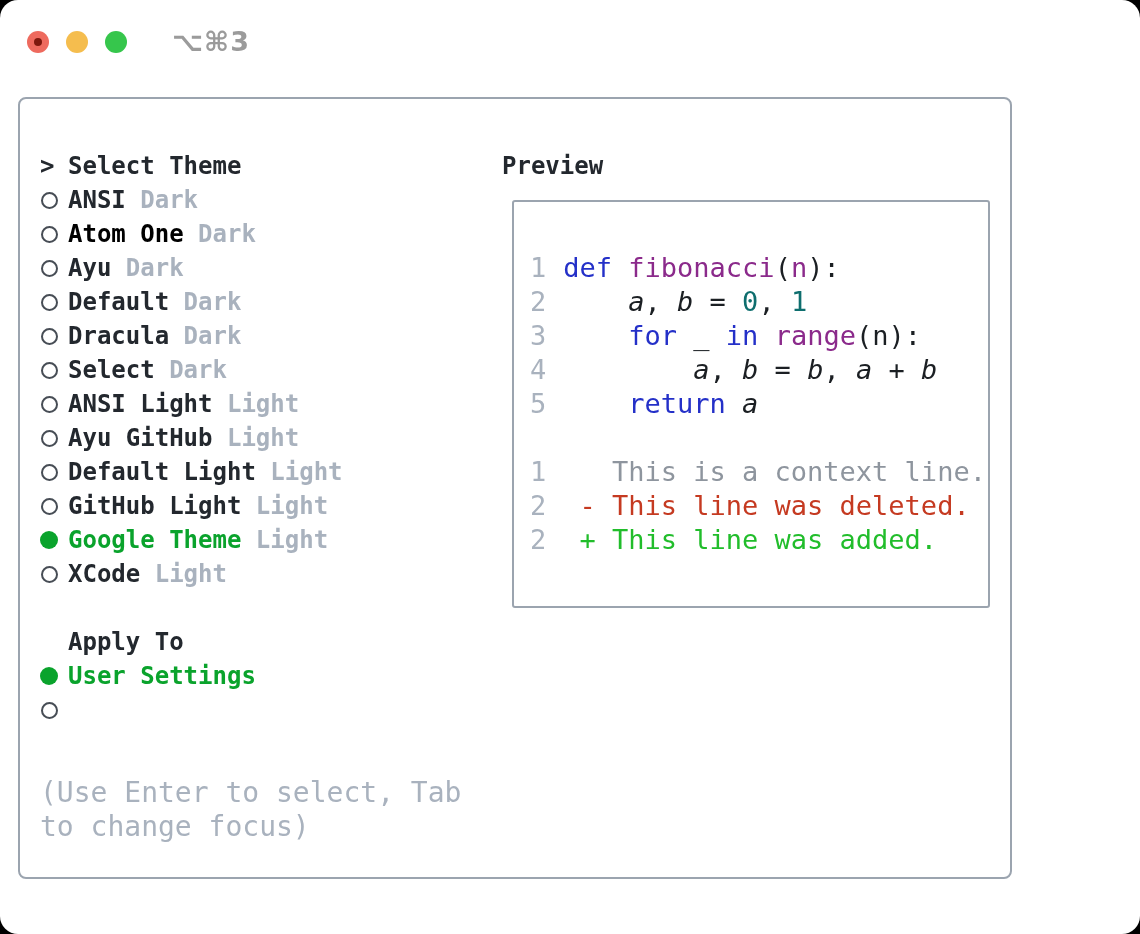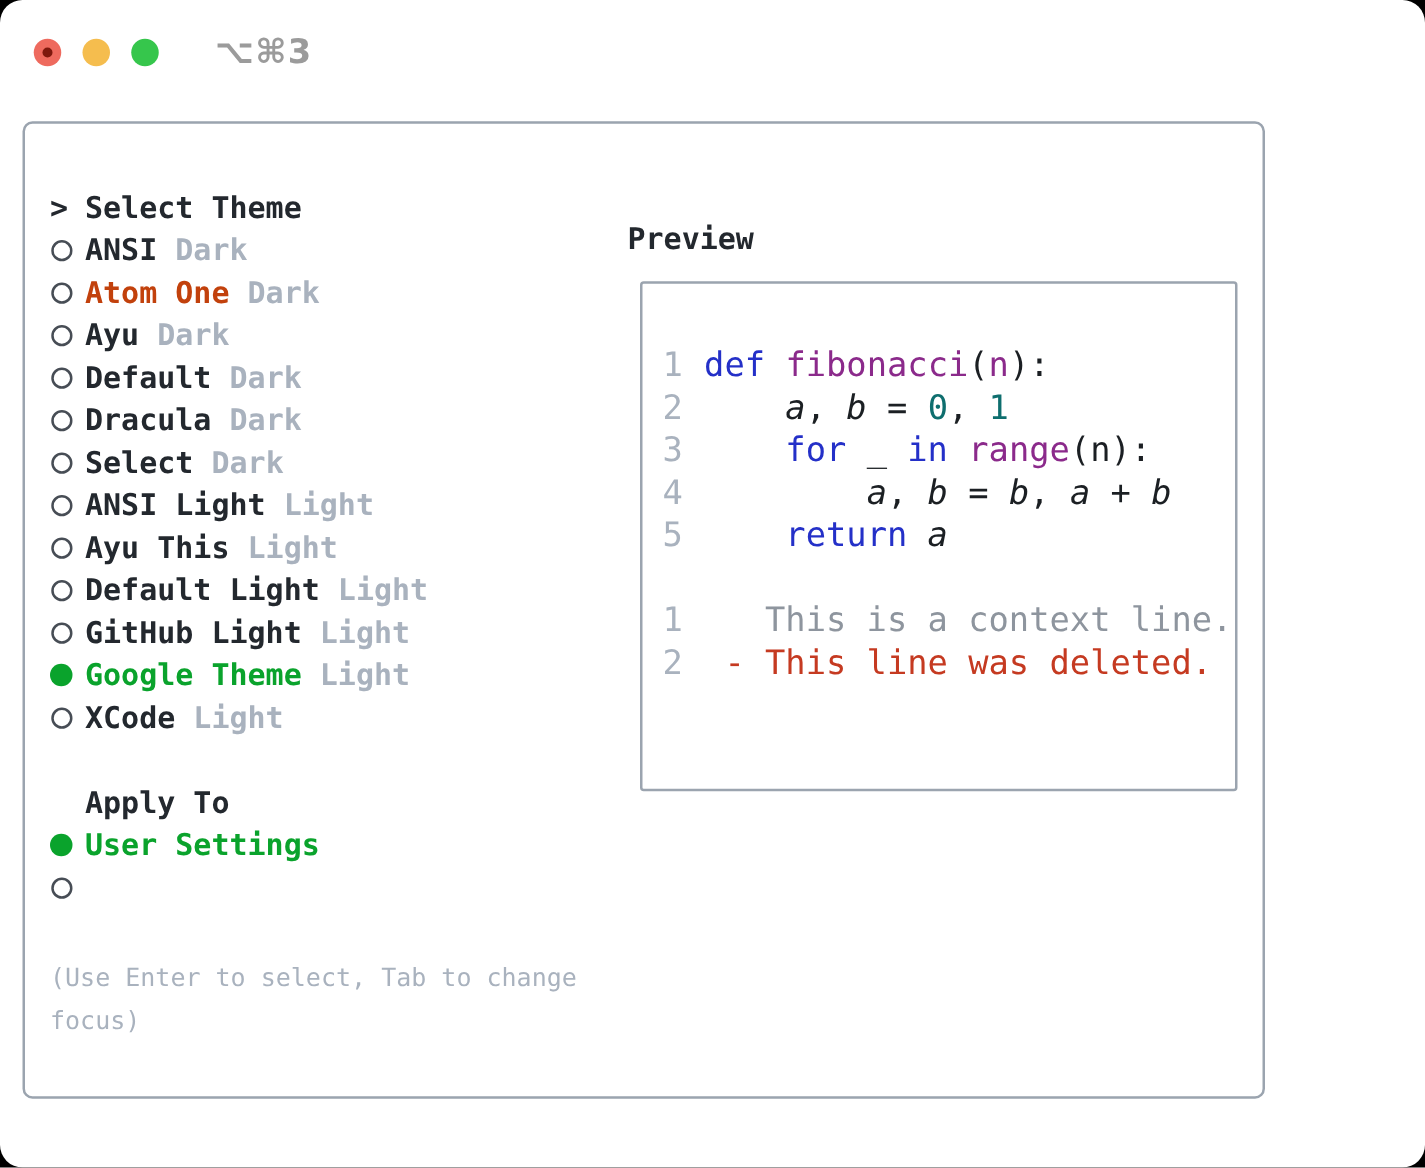--- a/index.html
+++ b/index.html
@@ -24,23 +24,23 @@
     border:2px solid #9ba4af;border-radius:8px;}
   .content{position:absolute;left:20px;top:50px;right:2px;display:flex;}
   .left-col{width:452px;flex:none;}
   .row{display:flex;height:34px;align-items:center;font-size:24px;white-space:pre;font-weight:bold;}
   .marker{width:28px;flex:none;display:flex;align-items:center;justify-content:flex-start;}
   .prompt{font-weight:700;font-size:24px;}
   .radio{width:13px;height:13px;border:2.5px solid #474d55;border-radius:50%;box-sizing:content-box;margin-left:1px;}
   .radio.on{width:18px;height:18px;border:none;margin-left:0;}
   .hdr{font-weight:700;}
   .spacer{height:34px;}
-  .help{margin-top:38px;width:436px;font-size:20px;line-height:34px;word-break:normal;}
+  .help{margin-top:49px;width:436px;font-size:28px;line-height:34px;word-break:normal;}
   
-  .right-col{flex:1;margin-top:25px;}
+  .right-col{flex:1;}
   .preview-hdr{height:34px;line-height:34px;font-size:24px;font-weight:700;margin-left:10px;}
   .preview-box{margin-top:17px;margin-left:20px;width:478px;height:408px;box-sizing:border-box;
     border:2px solid #9ba4af;border-radius:3px;padding:49px 6px 0 16px;overflow:hidden;}
   .code-line{height:34px;line-height:34px;font-size:27px;white-space:pre;}
   .code-line .num{display:inline-block;width:17px;}
   .seg-var{font-style:italic;}
 </style>
 </head>
 <body>
 
@@ -59,27 +59,27 @@
     <div class="content">
 
       <div class="left-col">
         <div class="row hdr" style="color: rgb(35, 40, 46);">
           <span class="marker"><span class="prompt" style="color: rgb(35, 40, 46);">&gt;</span></span>
           <span>Select Theme</span>
         </div>
 
         <div id="theme-list">
             <div class="row"><span class="marker"><span class="radio" style="border-color: rgb(71, 77, 85);"></span></span><span style="color: rgb(35, 40, 46);">ANSI</span><span style="color: rgb(169, 178, 190);"> Dark</span></div>
-            <div class="row"><span class="marker"><span class="radio" style="border-color: rgb(71, 77, 85);"></span></span><span style="color: #c2410c;">Atom One</span><span style="color: rgb(169, 178, 190);"> Dark</span></div>
+            <div class="row"><span class="marker"><span class="radio" style="border-color: rgb(71, 77, 85);"></span></span><span style="color: #000000;">Atom One</span><span style="color: rgb(169, 178, 190);"> Dark</span></div>
             <div class="row"><span class="marker"><span class="radio" style="border-color: rgb(71, 77, 85);"></span></span><span style="color: rgb(35, 40, 46);">Ayu</span><span style="color: rgb(169, 178, 190);"> Dark</span></div>
             <div class="row"><span class="marker"><span class="radio" style="border-color: rgb(71, 77, 85);"></span></span><span style="color: rgb(35, 40, 46);">Default</span><span style="color: rgb(169, 178, 190);"> Dark</span></div>
             <div class="row"><span class="marker"><span class="radio" style="border-color: rgb(71, 77, 85);"></span></span><span style="color: rgb(35, 40, 46);">Dracula</span><span style="color: rgb(169, 178, 190);"> Dark</span></div>
             <div class="row"><span class="marker"><span class="radio" style="border-color: rgb(71, 77, 85);"></span></span><span style="color: rgb(35, 40, 46);">Select</span><span style="color: rgb(169, 178, 190);"> Dark</span></div>
             <div class="row"><span class="marker"><span class="radio" style="border-color: rgb(71, 77, 85);"></span></span><span style="color: rgb(35, 40, 46);">ANSI Light</span><span style="color: rgb(169, 178, 190);"> Light</span></div>
-            <div class="row"><span class="marker"><span class="radio" style="border-color: rgb(71, 77, 85);"></span></span><span style="color: rgb(35, 40, 46);">Ayu This</span><span style="color: rgb(169, 178, 190);"> Light</span></div>
+            <div class="row"><span class="marker"><span class="radio" style="border-color: rgb(71, 77, 85);"></span></span><span style="color: rgb(35, 40, 46);">Ayu GitHub</span><span style="color: rgb(169, 178, 190);"> Light</span></div>
             <div class="row"><span class="marker"><span class="radio" style="border-color: rgb(71, 77, 85);"></span></span><span style="color: rgb(35, 40, 46);">Default Light</span><span style="color: rgb(169, 178, 190);"> Light</span></div>
             <div class="row"><span class="marker"><span class="radio" style="border-color: rgb(71, 77, 85);"></span></span><span style="color: rgb(35, 40, 46);">GitHub Light</span><span style="color: rgb(169, 178, 190);"> Light</span></div>
             <div class="row"><span class="marker"><span class="radio on" style="background: rgb(10, 163, 44);"></span></span><span style="color: rgb(10, 163, 44);">Google Theme</span><span style="color: rgb(169, 178, 190);"> Light</span></div>
             <div class="row"><span class="marker"><span class="radio" style="border-color: rgb(71, 77, 85);"></span></span><span style="color: rgb(35, 40, 46);">XCode</span><span style="color: rgb(169, 178, 190);"> Light</span></div>
           </div>
 
         <div class="spacer"></div>
 
         <div class="row">
           <span class="marker"></span>
@@ -98,19 +98,20 @@
         <div class="preview-hdr" style="color: rgb(35, 40, 46);">Preview</div>
         <div class="preview-box" id="preview-box" style="border-color: rgb(155, 164, 175);">
             <div class="code-line"><span class="num" style="color: rgb(169, 178, 190);">1</span><span style="color: rgb(27, 31, 35);"> </span><span style="color: rgb(36, 48, 200);">def</span><span style="color: rgb(27, 31, 35);"> </span><span style="color: rgb(139, 42, 139);">fibonacci</span><span style="color: rgb(27, 31, 35);">(</span><span style="color: rgb(139, 42, 139);">n</span><span style="color: rgb(27, 31, 35);">):</span></div>
             <div class="code-line"><span class="num" style="color: rgb(169, 178, 190);">2</span><span style="color: rgb(27, 31, 35);">     </span><span class="seg-var" style="color: rgb(27, 31, 35);">a</span><span style="color: rgb(27, 31, 35);">, </span><span class="seg-var" style="color: rgb(27, 31, 35);">b</span><span style="color: rgb(27, 31, 35);"> = </span><span style="color: rgb(14, 110, 110);">0</span><span style="color: rgb(27, 31, 35);">, </span><span style="color: rgb(14, 110, 110);">1</span></div>
             <div class="code-line"><span class="num" style="color: rgb(169, 178, 190);">3</span><span style="color: rgb(27, 31, 35);">     </span><span style="color: rgb(36, 48, 200);">for</span><span style="color: rgb(27, 31, 35);"> _ </span><span style="color: rgb(36, 48, 200);">in</span><span style="color: rgb(27, 31, 35);"> </span><span style="color: rgb(139, 42, 139);">range</span><span style="color: rgb(27, 31, 35);">(n):</span></div>
             <div class="code-line"><span class="num" style="color: rgb(169, 178, 190);">4</span><span style="color: rgb(27, 31, 35);">         </span><span class="seg-var" style="color: rgb(27, 31, 35);">a</span><span style="color: rgb(27, 31, 35);">, </span><span class="seg-var" style="color: rgb(27, 31, 35);">b</span><span style="color: rgb(27, 31, 35);"> = </span><span class="seg-var" style="color: rgb(27, 31, 35);">b</span><span style="color: rgb(27, 31, 35);">, </span><span class="seg-var" style="color: rgb(27, 31, 35);">a</span><span style="color: rgb(27, 31, 35);"> + </span><span class="seg-var" style="color: rgb(27, 31, 35);">b</span></div>
             <div class="code-line"><span class="num" style="color: rgb(169, 178, 190);">5</span><span style="color: rgb(27, 31, 35);">     </span><span style="color: rgb(36, 48, 200);">return</span><span style="color: rgb(27, 31, 35);"> </span><span class="seg-var" style="color: rgb(27, 31, 35);">a</span></div>
             <div class="code-line"><span class="num" style="color: rgb(169, 178, 190);"></span></div>
             <div class="code-line"><span class="num" style="color: rgb(169, 178, 190);">1</span><span style="color: rgb(142, 149, 158);">    This is a context line.</span></div>
             <div class="code-line"><span class="num" style="color: rgb(169, 178, 190);">2</span><span style="color: rgb(197, 58, 33);">  - This line was deleted.</span></div>
+            <div class="code-line"><span class="num" style="color: rgb(169, 178, 190);">2</span><span style="color: rgb(33, 189, 43);">  + This line was added.</span></div>
           </div>
       </div>
 
     </div>
   </div>
 
 </div>
 
 </body></html>

